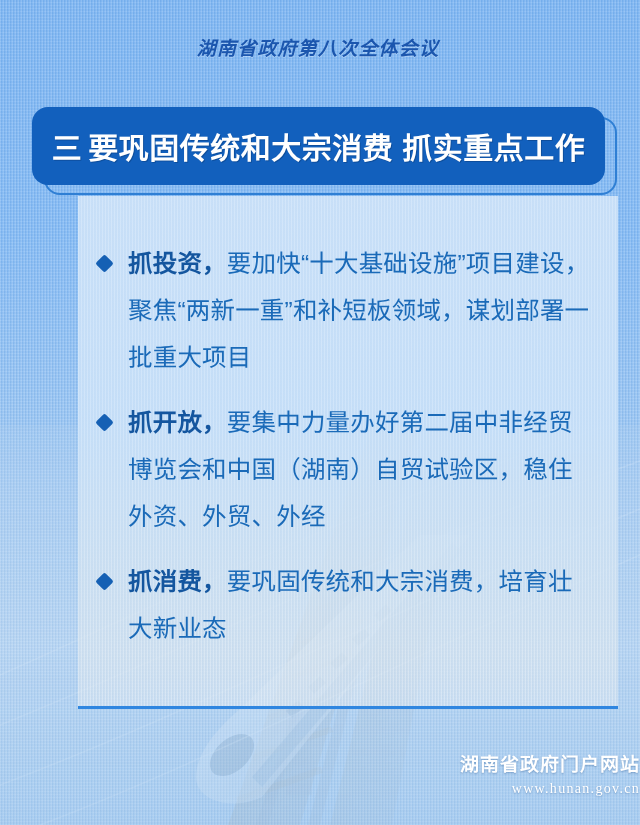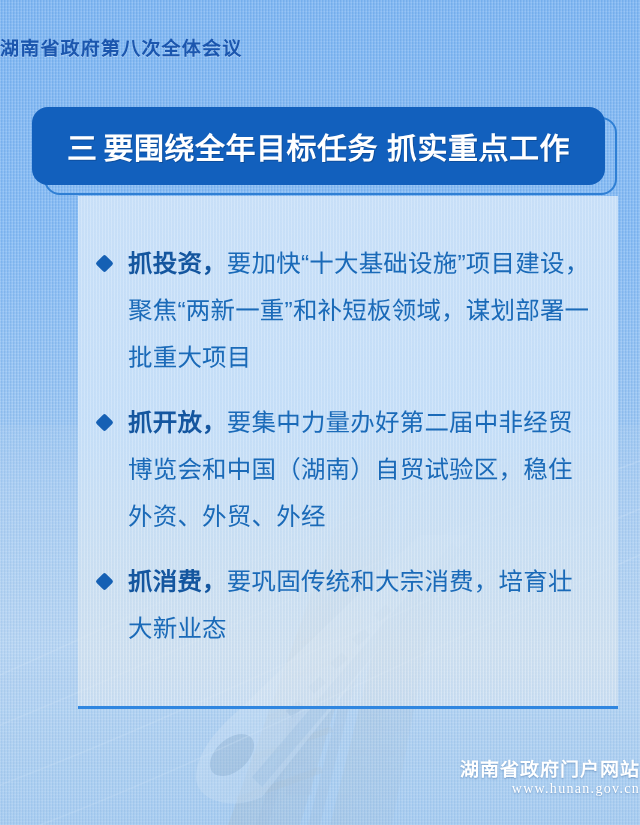--- a/index.html
+++ b/index.html
@@ -58,21 +58,22 @@
   }
   .train-art svg { display: block; width: 100%; height: 100%; }
 
   
   .header {
     position: absolute;
     top: 0; left: 0; right: 4px;
     height: 92px;
     display: flex;
     align-items: center;
-    justify-content: flex-start;
+    justify-content: center;
+    font-style: italic;
   }
   .header-title {
     font-size: 19px;
     font-weight: bold;
     letter-spacing: 1.2px;
     color: #1b56ae;
     text-shadow: 0 1px 0 rgba(255,255,255,.28);
     white-space: nowrap;
   }
 
@@ -191,20 +192,21 @@
     text-align: right;
   }
   .footer-name {
     font-size: 19px;
     font-weight: bold;
     color: #ffffff;
     letter-spacing: 1px;
     text-shadow: 0 1px 2px rgba(50,95,150,.45);
   }
   .footer-url {
+    margin-top: 5px;
     font-family: "Liberation Serif", "DejaVu Serif", serif;
     font-size: 14px;
     letter-spacing: 1.3px;
     color: #ffffff;
     text-shadow: 0 1px 2px rgba(50,95,150,.45);
   }
 </style>
 </head>
 <body>
 
@@ -295,21 +297,21 @@
   </div>
 
   <div class="header">
     <div class="header-title">湖南省政府第八次全体会议</div>
   </div>
 
   <div class="banner-wrap">
     <div class="banner-outline"></div>
     <div class="banner">
       <span class="banner-title banner-index">三</span>
-      <span class="banner-title">要围绕全年目标任务  抓实重点工作</span>
+      <span class="banner-title">要巩固传统和大宗消费  抓实重点工作</span>
     </div>
   </div>
 
   <div class="card">
     <div class="card-texture"></div>
 
     <ul class="bullets">
 
       <li class="bullet">
         <span class="bullet-marker"></span>

